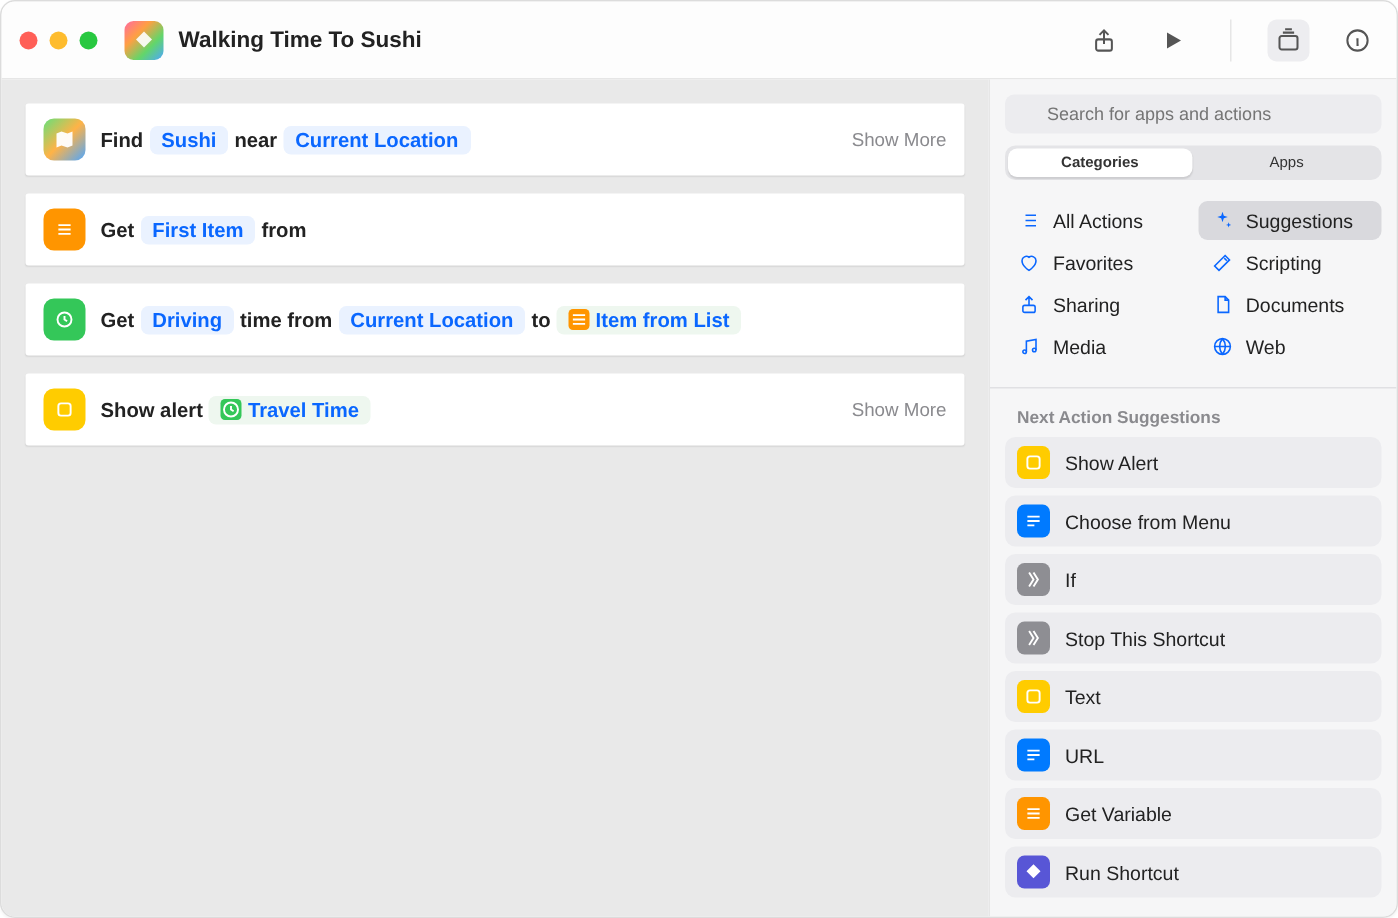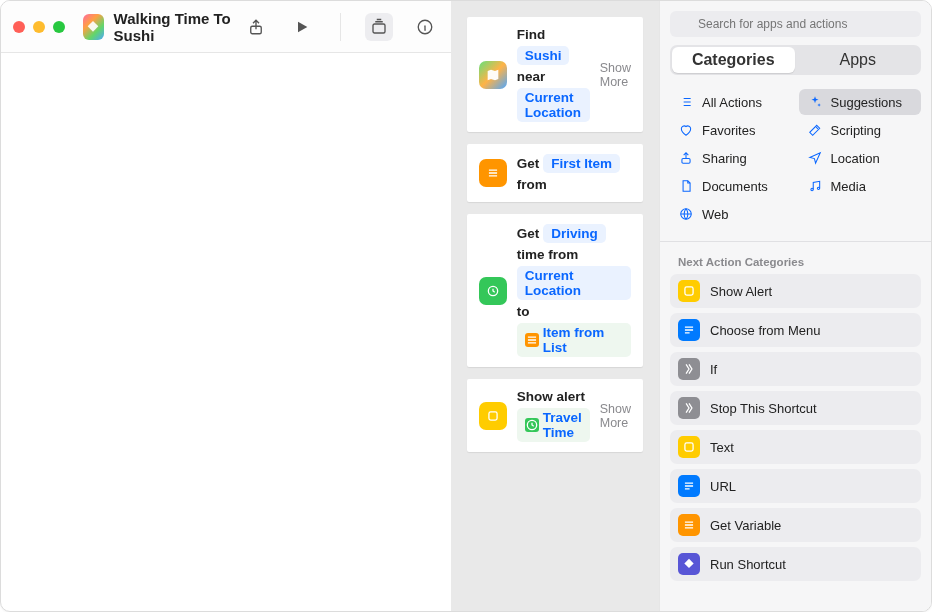--- a/index.html
+++ b/index.html
@@ -9,21 +9,21 @@
     width: 932px;
     height: 612px;
     overflow: hidden;
   }
   .window {
     width: 932px;
     height: 612px;
     border: 1px solid #dcdcdc;
     border-radius: 10px;
     display: flex;
-    flex-direction: row;
+    flex-direction: column;
     background: #fff;
     overflow: hidden;
     box-shadow: 0 1px 2px rgba(0,0,0,0.05);
   }
   
   .titlebar {
     height: 52px;
     display: flex;
     align-items: center;
     padding: 0 12px;
@@ -142,21 +142,21 @@
     color: #8a8a8e; font-size: 12px;
     pointer-events: none;
   }
   .segmented {
     margin: 0 10px 10px 10px;
     background: #e4e4e7;
     border-radius: 7px;
     display: flex; padding: 2px; gap: 2px;
   }
   .seg {
-    flex: 1; text-align: center; font-size: 16px; padding: 4px 0;
+    flex: 1; text-align: center; font-size: 10px; padding: 4px 0;
     border-radius: 6px; color: #333; cursor: pointer; font-weight: 500;
   }
   .seg.active { background: #fff; box-shadow: 0 1px 1px rgba(0,0,0,0.1); font-weight: 600; }
 
   .cat-grid {
     padding: 4px 10px 10px 10px;
     display: grid;
     grid-template-columns: 1fr 1fr;
     gap: 2px 6px;
     text-align: center;
@@ -366,28 +366,20 @@
               <svg width="14" height="14" viewBox="0 0 24 24" stroke="#0a67ff" stroke-width="1.8" fill="none">
                 <path d="M12 3v10M8 7l4-4 4 4"></path>
                 <rect x="5" y="13" width="14" height="8" rx="2"></rect>
               </svg>
             </span>
             <span>Sharing</span>
           </div>
           <div class="cat-item">
             <span class="cat-icon">
               <svg width="14" height="14" viewBox="0 0 24 24" stroke="#0a67ff" stroke-width="1.8" fill="none">
-                <path d="M3 11l18-8-8 18-2-8-8-2z"></path>
-              </svg>
-            </span>
-            <span>Location</span>
-          </div>
-          <div class="cat-item">
-            <span class="cat-icon">
-              <svg width="14" height="14" viewBox="0 0 24 24" stroke="#0a67ff" stroke-width="1.8" fill="none">
                 <path d="M7 3h8l4 4v14H7V3z"></path>
                 <path d="M15 3v4h4"></path>
               </svg>
             </span>
             <span>Documents</span>
           </div>
           <div class="cat-item">
             <span class="cat-icon">
               <svg width="14" height="14" viewBox="0 0 24 24" stroke="#0a67ff" stroke-width="1.8" fill="none">
                 <path d="M9 18V6l11-2v12"></path>
@@ -401,21 +393,21 @@
             <span class="cat-icon">
               <svg width="14" height="14" viewBox="0 0 24 24" stroke="#0a67ff" stroke-width="1.8" fill="none">
                 <circle cx="12" cy="12" r="9"></circle>
                 <path d="M3 12h18M12 3a14 14 0 0 1 0 18M12 3a14 14 0 0 0 0 18"></path>
               </svg>
             </span>
             <span>Web</span>
           </div>
         </div>
       <div class="section-sep"></div>
-      <div class="section-title">Next Action Categories</div>
+      <div class="section-title">Next Action Suggestions</div>
       <div class="sugg-list" id="sugg-list">
           <div class="sugg-item">
             <span class="sugg-icon ai-yellow">
               <svg width="14" height="14" viewBox="0 0 24 24" fill="none" stroke="#fff" stroke-width="2.2">
                 <rect x="5" y="5" width="14" height="14" rx="3"></rect>
               </svg>
             </span>
             <span>Show Alert</span>
           </div>
           <div class="sugg-item">

